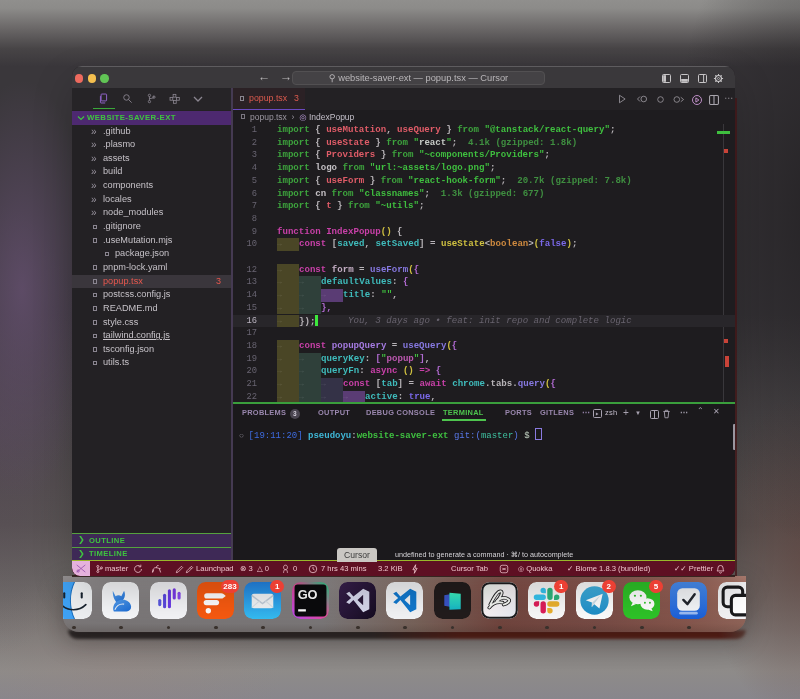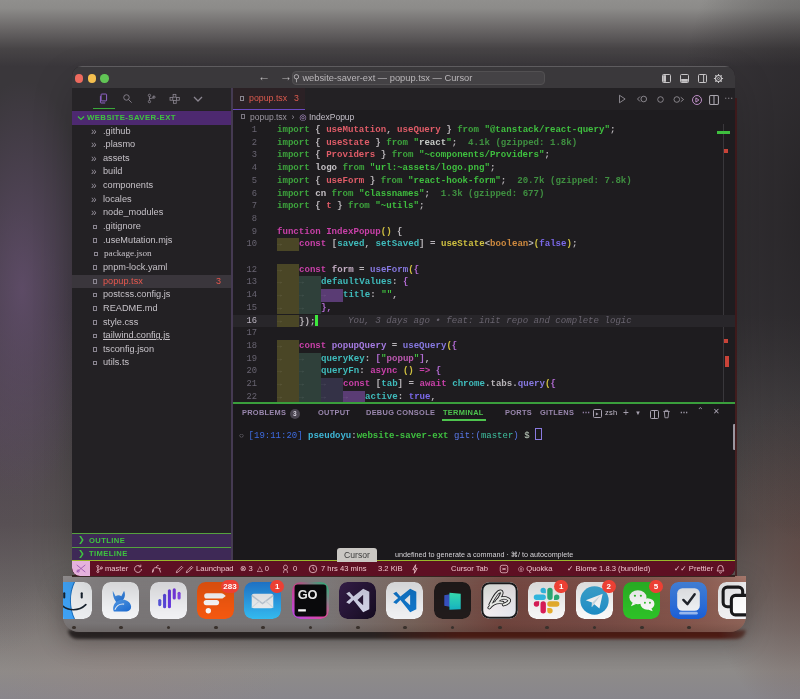--- a/index.html
+++ b/index.html
@@ -266,21 +266,21 @@
   <div class="badge" style="left:538.7px;top:3.5px;width:14px;">2</div>
   <div class="badge" style="left:586.0px;top:3.5px;width:14px;">5</div>
 </div>
 <div id="win" class="abs">
   <div id="titlebar" class="abs">
     <div class="abs" style="left:2.8px;top:7.3px;width:8.4px;height:8.4px;border-radius:50%;background:#ed6a5e;"></div>
     <div class="abs" style="left:15.6px;top:7.3px;width:8.4px;height:8.4px;border-radius:50%;background:#f4bf4f;"></div>
     <div class="abs" style="left:28.4px;top:7.3px;width:8.4px;height:8.4px;border-radius:50%;background:#61c455;"></div>
     <div class="abs" style="left:184px;top:3px;width:16px;height:16px;color:#bab8ba;font-size:12.5px;line-height:15px;text-align:center;">←</div>
     <div class="abs" style="left:206px;top:3px;width:16px;height:16px;color:#bab8ba;font-size:12.5px;line-height:15px;text-align:center;">→</div>
-    <div class="abs" style="left:220px;top:3.5px;width:253px;height:14px;background:#444245;border:1px solid #525052;border-radius:4px;box-sizing:border-box;color:#b9b6b9;font-size:9.3px;line-height:12.5px;text-align:left;">⚲ website-saver-ext — popup.tsx — Cursor</div>
+    <div class="abs" style="left:220px;top:3.5px;width:253px;height:14px;background:#444245;border:1px solid #525052;border-radius:4px;box-sizing:border-box;color:#b9b6b9;font-size:9.3px;line-height:12.5px;text-align:center;">⚲ website-saver-ext — popup.tsx — Cursor</div>
     <svg class="abs" style="left:590px;top:7px;" width="9" height="9" viewBox="0 0 9 9">
         <rect x="0.5" y="0.5" width="8" height="8" rx="1" fill="none" stroke="#c6c4c6"></rect>
         <rect x="1.2" y="1.2" width="2.8" height="6.6" fill="#c6c4c6"></rect>
       </svg>
     <svg class="abs" style="left:608px;top:7px;" width="9" height="9" viewBox="0 0 9 9">
         <rect x="0.5" y="0.5" width="8" height="8" rx="1" fill="none" stroke="#c6c4c6"></rect>
         <rect x="1.2" y="5" width="6.6" height="2.8" fill="#c6c4c6"></rect>
       </svg>
     <svg class="abs" style="left:626px;top:7px;" width="9" height="9" viewBox="0 0 9 9">
         <rect x="0.5" y="0.5" width="8" height="8" rx="1" fill="none" stroke="#c6c4c6"></rect>
@@ -357,21 +357,21 @@
           <div class="abs" style="left:31px;top:0;height:13.6px;line-height:13.6px;color:#c6c2c8;font-size:9.2px;">node_modules</div>
         </div>
       <div class="abs" style="left:0;top:132.0px;width:159px;height:13.6px;">
           <div class="abs" style="left:21px;top:4.5px;width:4px;height:4.5px;border:1px solid #8a8590;box-sizing:border-box;"></div>
           <div class="abs" style="left:31px;top:0;height:13.6px;line-height:13.6px;color:#c6c2c8;font-size:9.2px;">.gitignore</div>
         </div>
       <div class="abs" style="left:0;top:145.6px;width:159px;height:13.6px;">
           <div class="abs" style="left:21px;top:4.5px;width:4px;height:4.5px;border:1px solid #8a8590;box-sizing:border-box;"></div>
           <div class="abs" style="left:31px;top:0;height:13.6px;line-height:13.6px;color:#c6c2c8;font-size:9.2px;">.useMutation.mjs</div>
         </div>
-      <div class="abs" style="left:1px;top:159.3px;width:159px;height:13.6px;font-family:Liberation Serif, serif;">
+      <div class="abs" style="left:12px;top:159.3px;width:159px;height:13.6px;">
           <div class="abs" style="left:21px;top:4.5px;width:4px;height:4.5px;border:1px solid #8a8590;box-sizing:border-box;"></div>
           <div class="abs" style="left:31px;top:0;height:13.6px;line-height:13.6px;color:#c6c2c8;font-size:9.2px;">package.json</div>
         </div>
       <div class="abs" style="left:0;top:172.9px;width:159px;height:13.6px;">
           <div class="abs" style="left:21px;top:4.5px;width:4px;height:4.5px;border:1px solid #8a8590;box-sizing:border-box;"></div>
           <div class="abs" style="left:31px;top:0;height:13.6px;line-height:13.6px;color:#c6c2c8;font-size:9.2px;">pnpm-lock.yaml</div>
         </div>
       <div class="abs" style="left:0;top:186.5px;width:159px;height:13.6px;background:#3a363c;">
           <div class="abs" style="left:21px;top:4.5px;width:4px;height:4.5px;border:1px solid #8a8590;box-sizing:border-box;"></div>
           <div class="abs" style="left:31px;top:0;height:13.6px;line-height:13.6px;color:#e8584e;font-size:9.2px;">popup.tsx</div>

